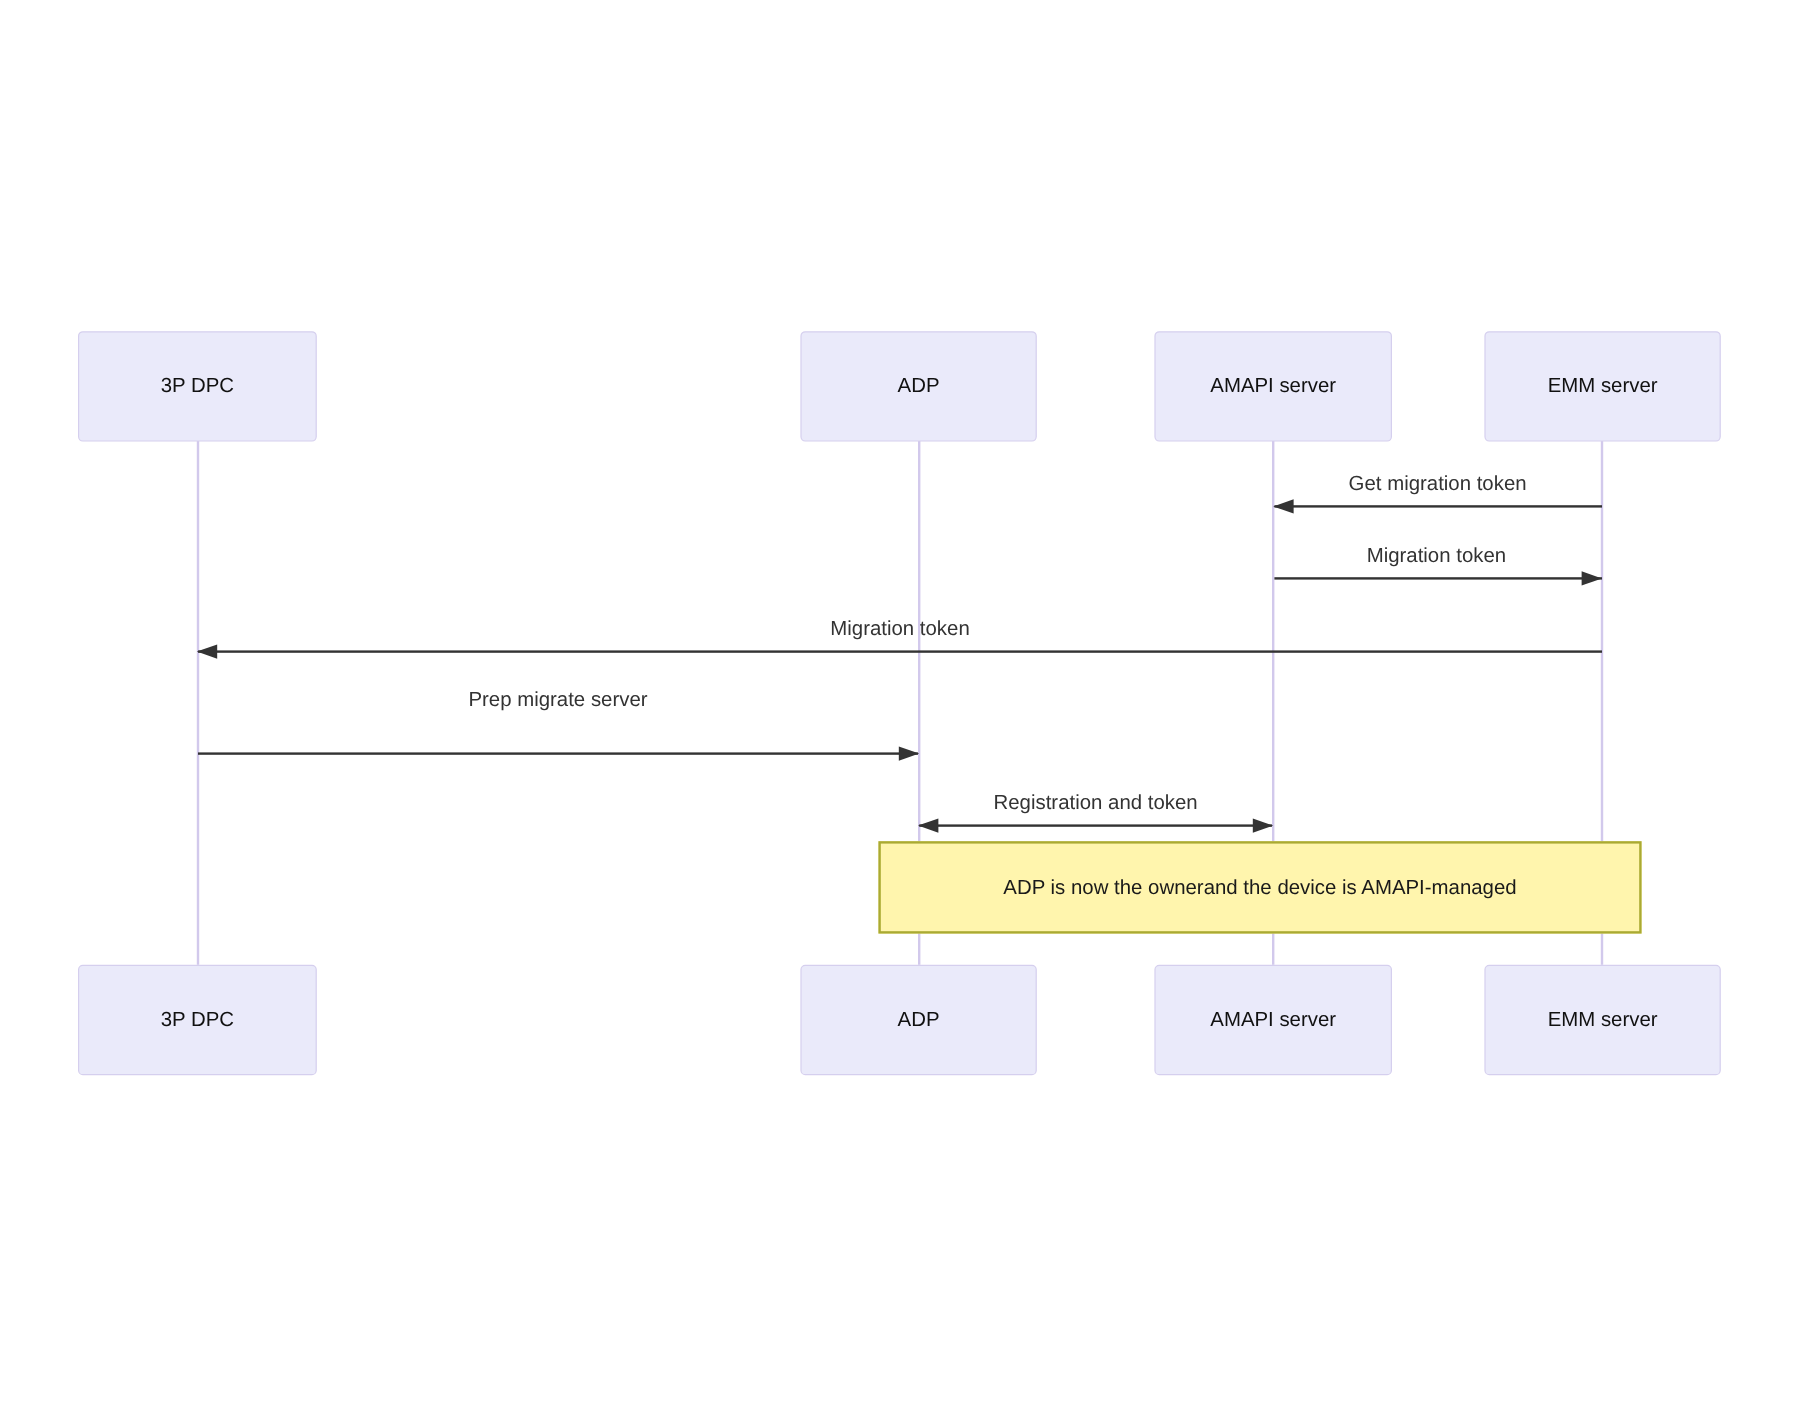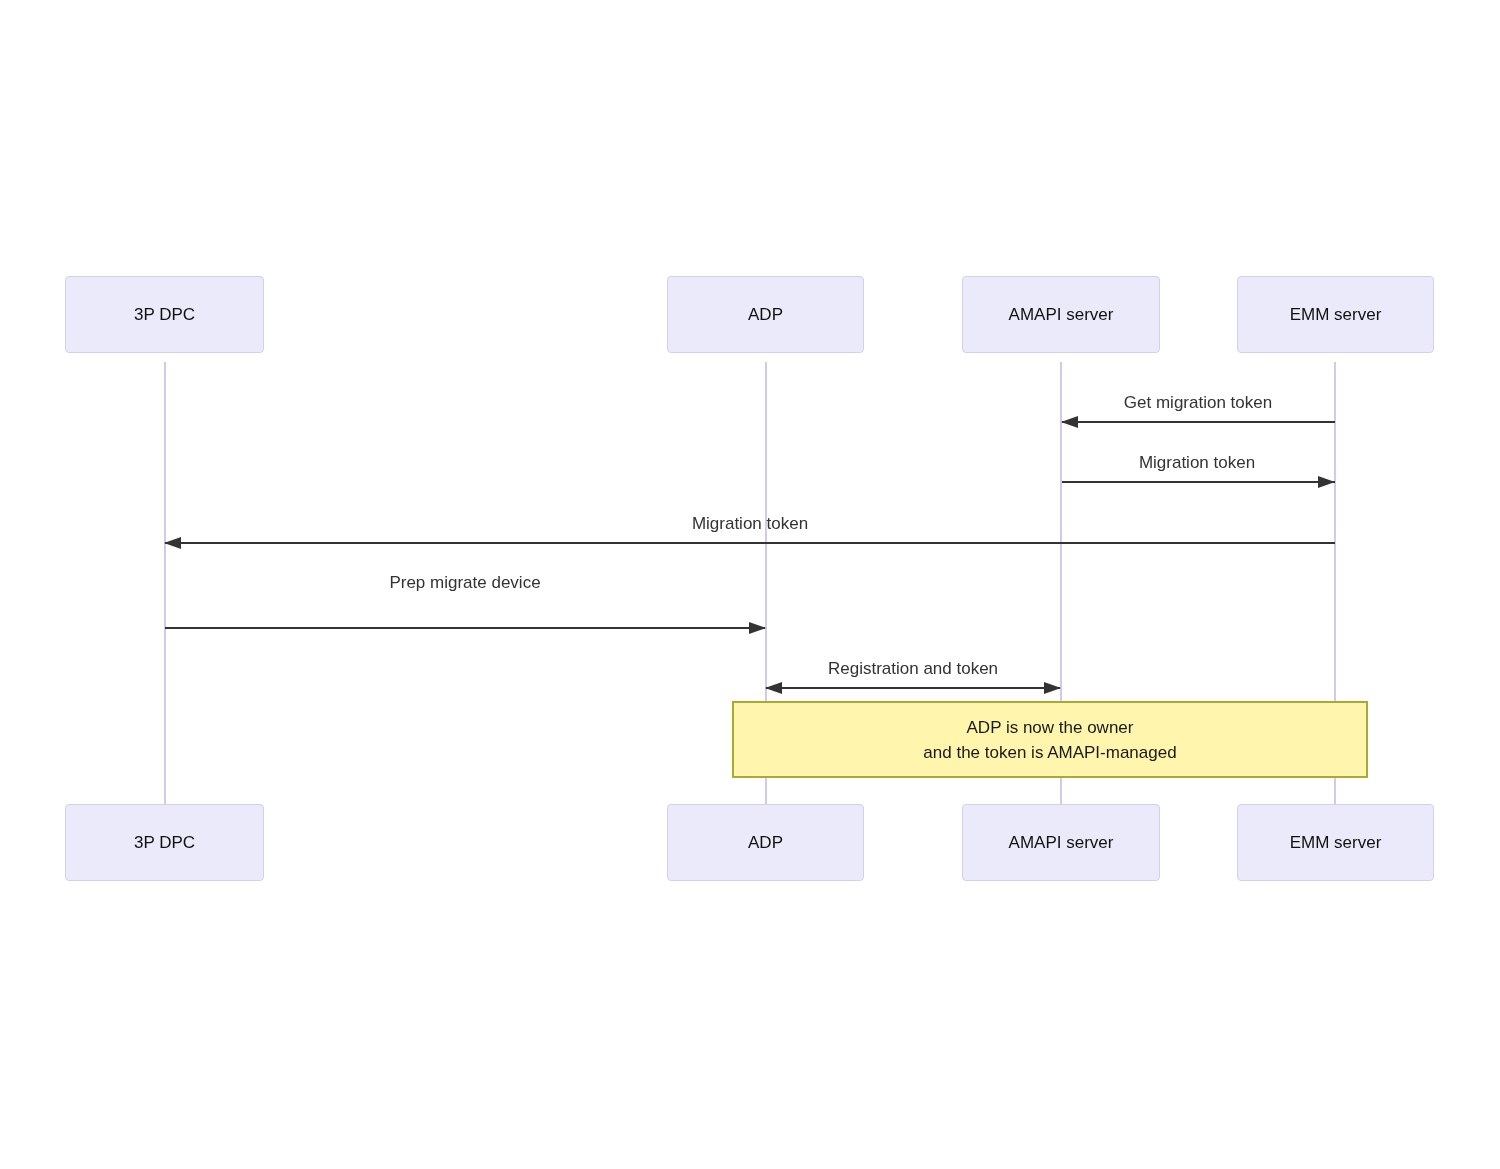--- a/index.html
+++ b/index.html
@@ -10,21 +10,21 @@
   .canvas {
     position: relative;
     width: 1500px;
     height: 1169px;
     background: #ffffff;
     font-family: "Liberation Sans", "DejaVu Sans", sans-serif;
     overflow: hidden;
   }
   .actor {
     position: absolute;
-    height: 77px;
+    height: 92px;
     box-sizing: border-box;
     background: #EAEAFA;
     border: 1px solid #D5CFEE;
     border-radius: 4px;
     display: flex;
     align-items: center;
     justify-content: center;
     font-size: 17px;
     color: #111111;
   }
@@ -61,21 +61,21 @@
   .note {
     position: absolute;
     left: 732px;
     top: 701px;
     width: 636px;
     height: 77px;
     box-sizing: border-box;
     background: #FFF5AD;
     border: 2px solid #AAAA33;
     display: flex;
-    flex-direction: column;
+    flex-direction: row;
     align-items: center;
     justify-content: center;
     font-size: 17px;
     color: #1a1a1a;
     line-height: 25px;
     text-align: center;
   }
 </style>
 </head>
 <body>
@@ -112,35 +112,35 @@
   <div class="msg-line" style="left:1062px; top:481px; width:273px;"></div>
   <div class="head right" style="left:1318px; top:476px;"></div>
 
   <div class="msg-label" style="left:750px; top:512px;">
     <div>Migration token</div>
   </div>
   <div class="msg-line" style="left:165px; top:542px; width:1170px;"></div>
   <div class="head left" style="left:164px; top:537px;"></div>
 
   <div class="msg-label" style="left:465px; top:571px;">
-    <div>Prep migrate device</div>
+    <div>Prep migrate server</div>
   </div>
   <div class="msg-line" style="left:165px; top:627px; width:600px;"></div>
   <div class="head right" style="left:749px; top:622px;"></div>
 
   <div class="msg-label" style="left:913px; top:657px;">
     <div>Registration and token</div>
   </div>
   <div class="msg-line" style="left:766px; top:687px; width:294px;"></div>
   <div class="head left" style="left:765px;  top:682px;"></div>
   <div class="head right" style="left:1044px; top:682px;"></div>
 
   <div class="note">
     <div>ADP is now the owner</div>
-    <div>and the token is AMAPI-managed</div>
+    <div>and the device is AMAPI-managed</div>
   </div>
 
   <div class="actor" style="left:65px;   top:804px; width:199px;">
       <span>3P DPC</span>
     </div>
   <div class="actor" style="left:667px;  top:804px; width:197px;">
       <span>ADP</span>
     </div>
   <div class="actor" style="left:962px;  top:804px; width:198px;">
       <span>AMAPI server</span>

